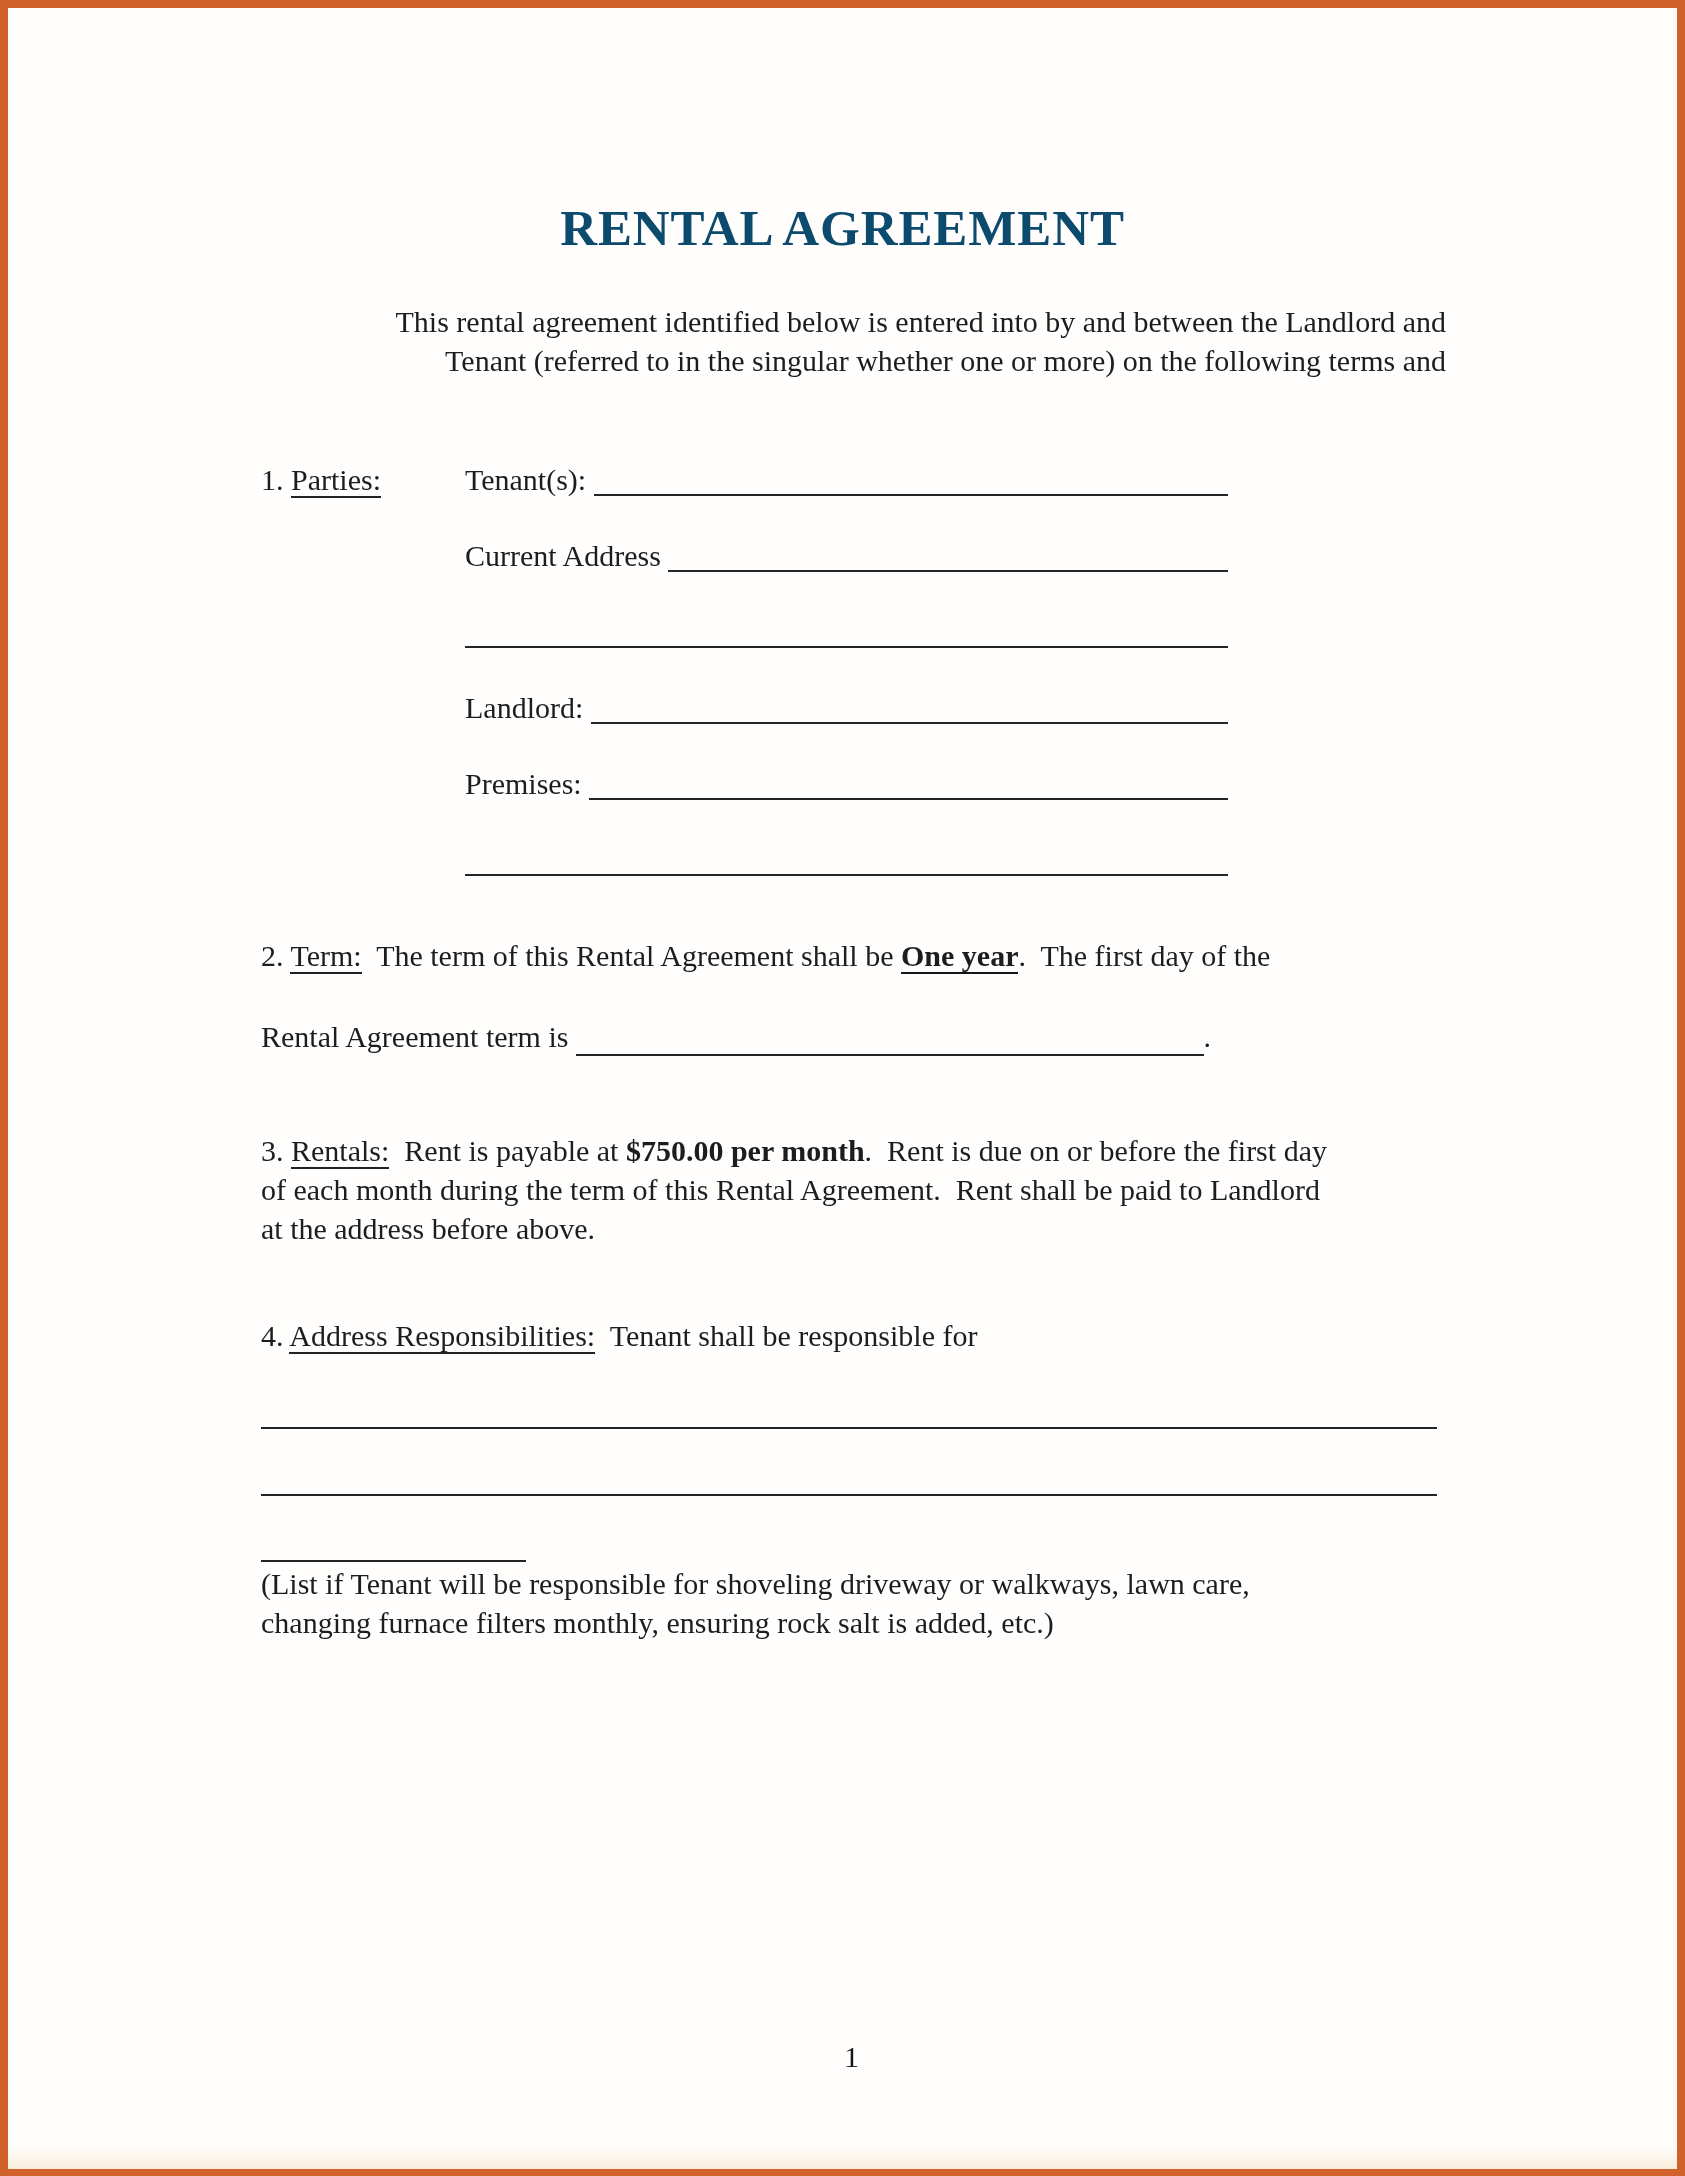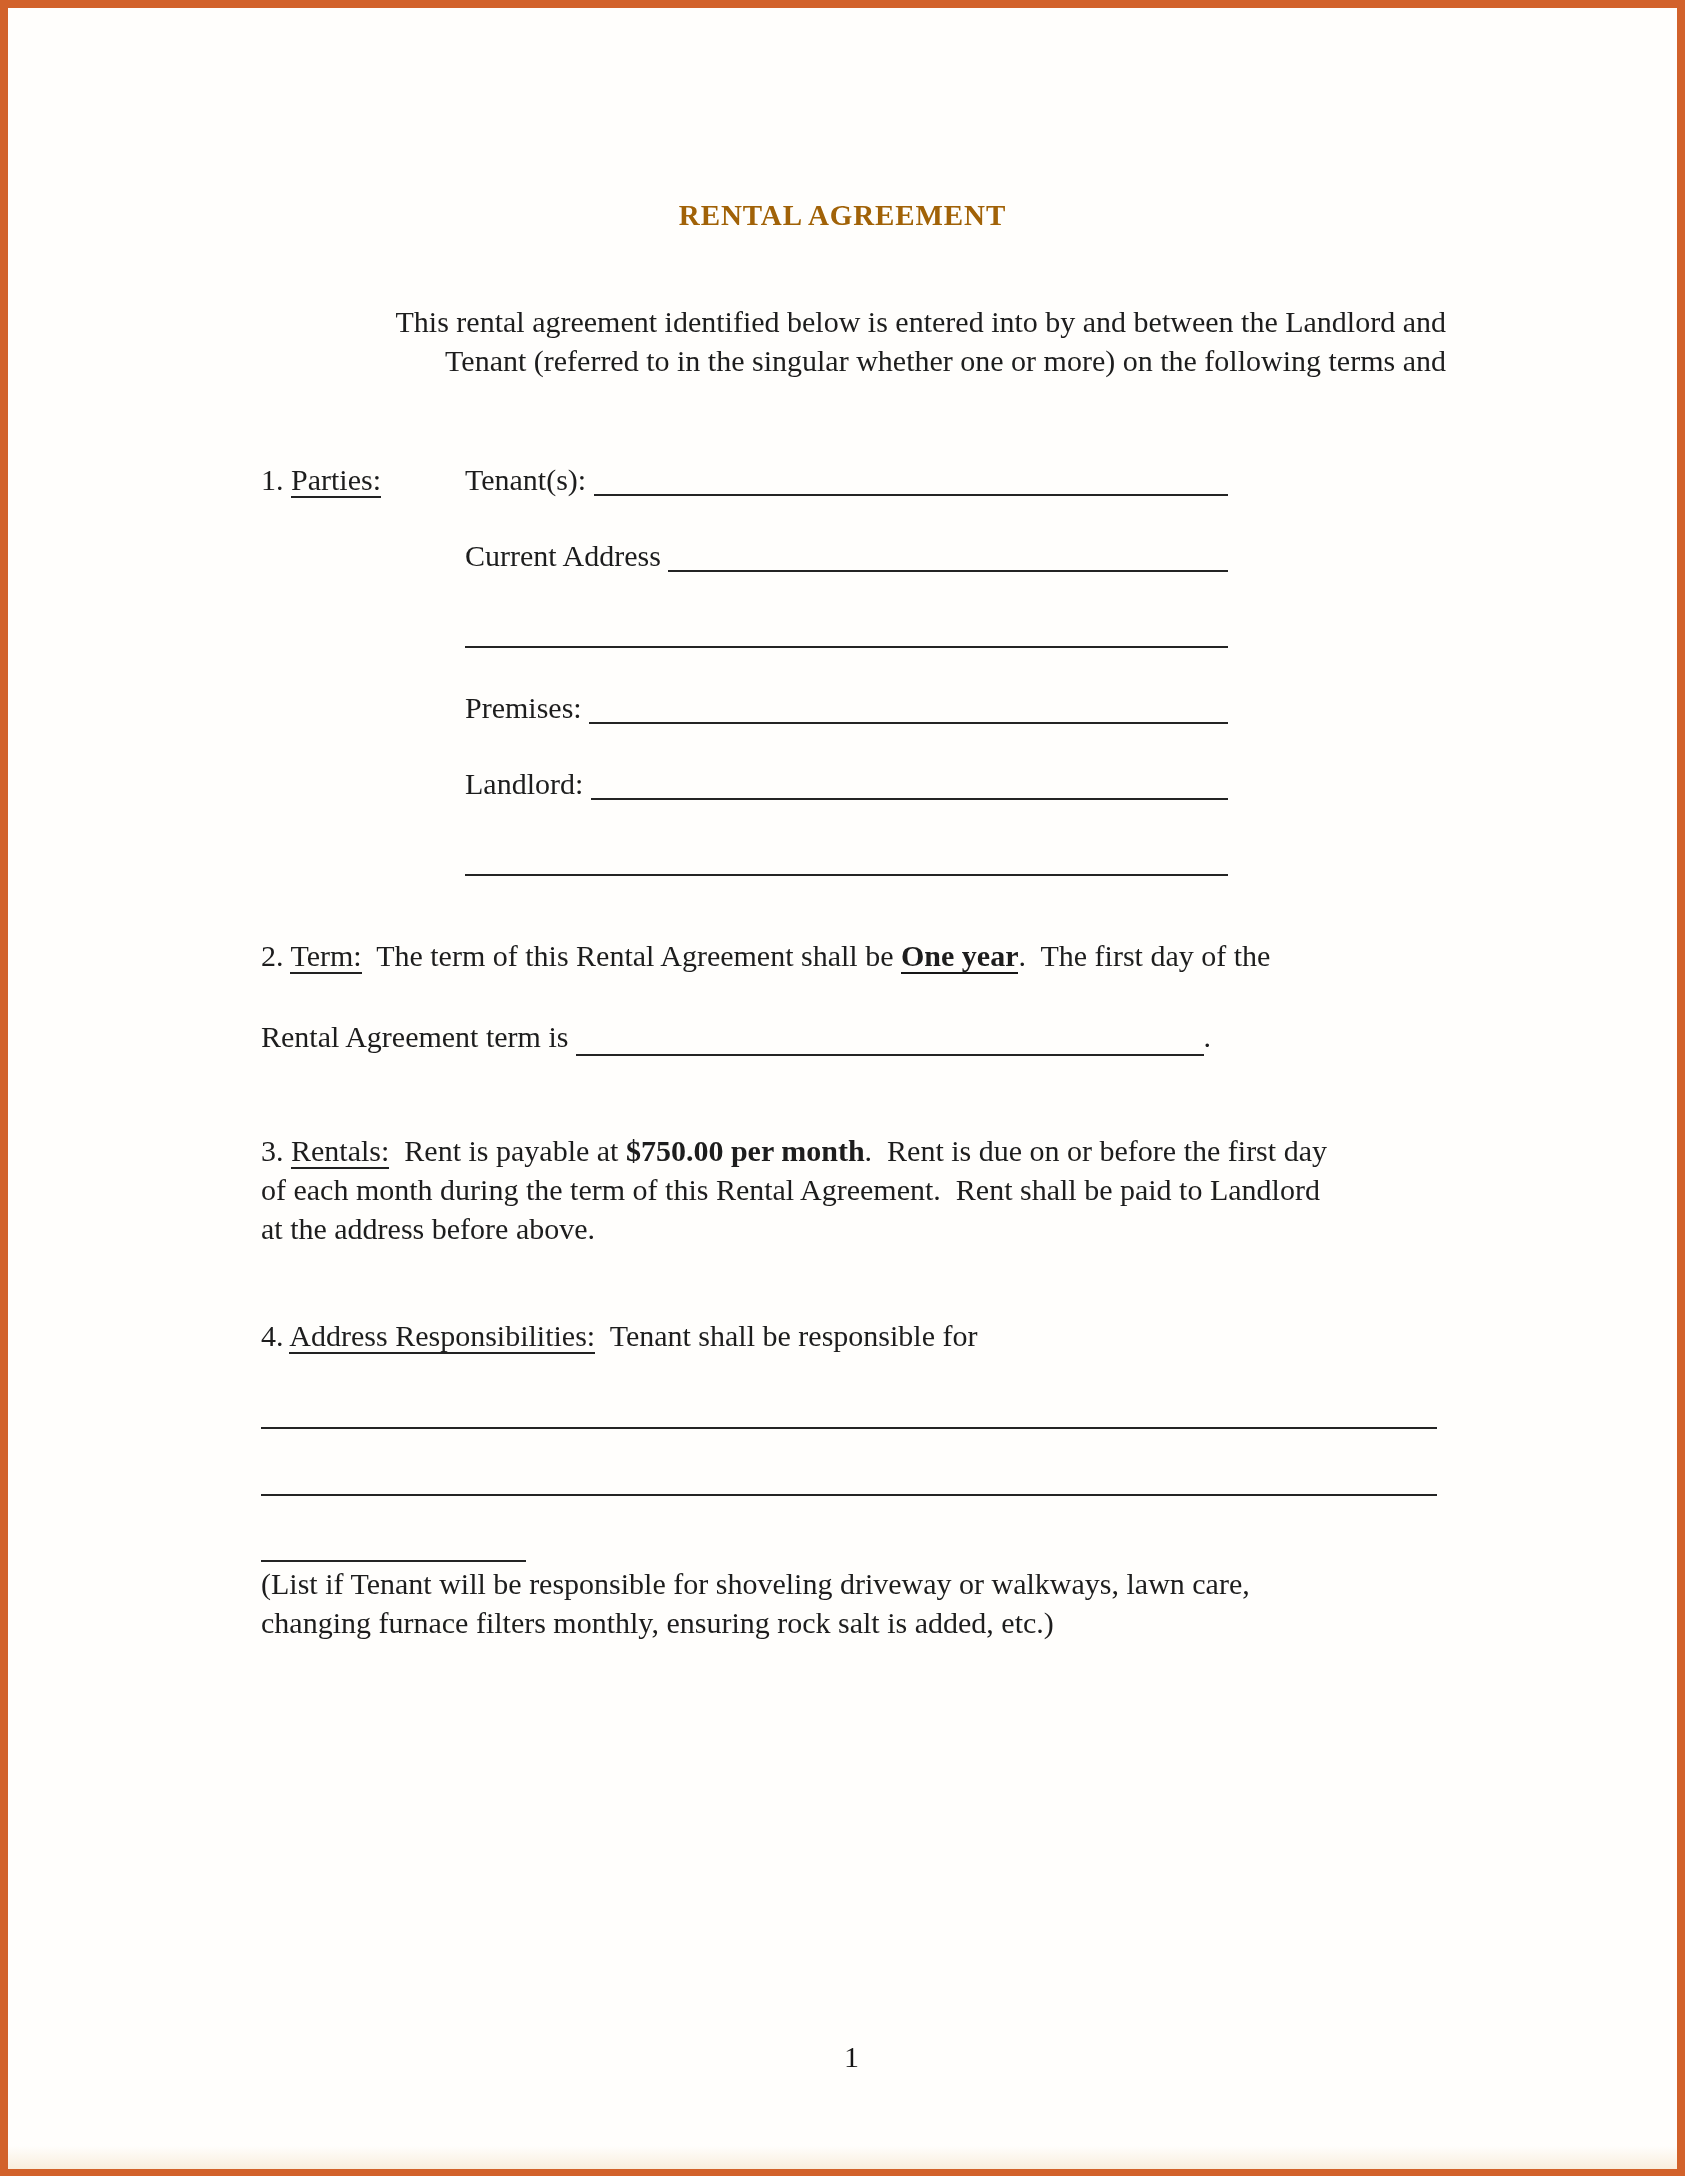--- a/index.html
+++ b/index.html
@@ -19,21 +19,21 @@
   .page::after{
     content:""; position:absolute; left:0; right:0; bottom:0; height:23px;
     background:linear-gradient(to bottom, rgba(250,240,225,0) 0%, rgba(248,236,218,.9) 100%);
     pointer-events:none;
   }
 
   [data-bind] { white-space:pre-wrap; }
 
   .title {
     position:absolute; top:191px; left:0; width:100%;
-    text-align:center; font-size:29px; font-weight:700; color:#a16207;
+    text-align:center; font-size:51px; font-weight:700; color:#0c4a6e;
     letter-spacing:0.9px;
   }
 
   .body-text { font-size:30px; line-height:39px; }
 
   .intro { position:absolute; top:294px; left:253px; width:1185px; }
   .intro .line { display:block;text-align:right; }
   .intro .line.first { text-indent:24px; }
 
   .u  { border-bottom:2.6px solid #222222; }
@@ -93,25 +93,25 @@
         </div>
       <div class="frow">
           <span class="flabel" data-bind="sections.parties.fields.1.label">Current Address </span>
           <span class="fill"></span>
         </div>
       <div class="frow">
           <span class="flabel" data-bind="sections.parties.fields.2.label"></span>
           <span class="fill"></span>
         </div>
       <div class="frow">
-          <span class="flabel" data-bind="sections.parties.fields.4.label">Premises: </span>
+          <span class="flabel" data-bind="sections.parties.fields.3.label">Landlord: </span>
           <span class="fill"></span>
         </div>
       <div class="frow">
-          <span class="flabel" data-bind="sections.parties.fields.3.label">Landlord: </span>
+          <span class="flabel" data-bind="sections.parties.fields.4.label">Premises: </span>
           <span class="fill"></span>
         </div>
       <div class="frow">
           <span class="flabel" data-bind="sections.parties.fields.5.label"></span>
           <span class="fill"></span>
         </div>
     </div>
   </section>
 
   <p class="term-line1 body-text"><span data-bind="sections.term.number">2. </span><span class="u" data-bind="sections.term.heading">Term:</span><span data-bind="sections.term.line1_before">  The term of this Rental Agreement shall be </span><span class="bu" data-bind="sections.term.line1_value">One year</span><span data-bind="sections.term.line1_after">.  The first day of the</span></p>

